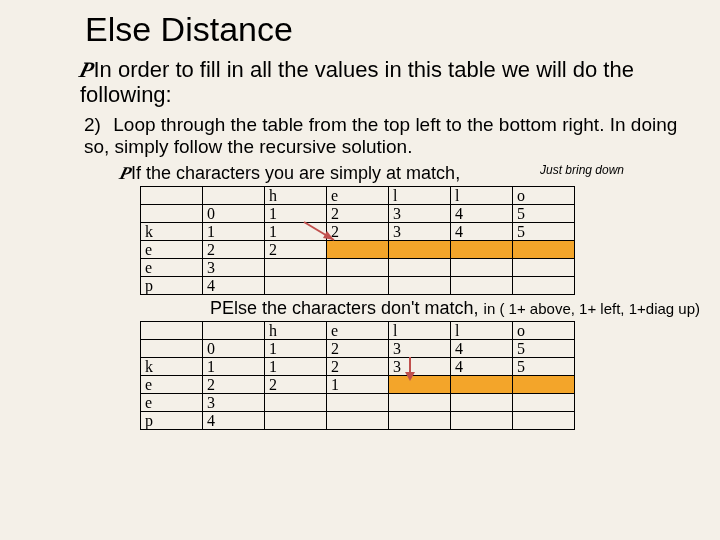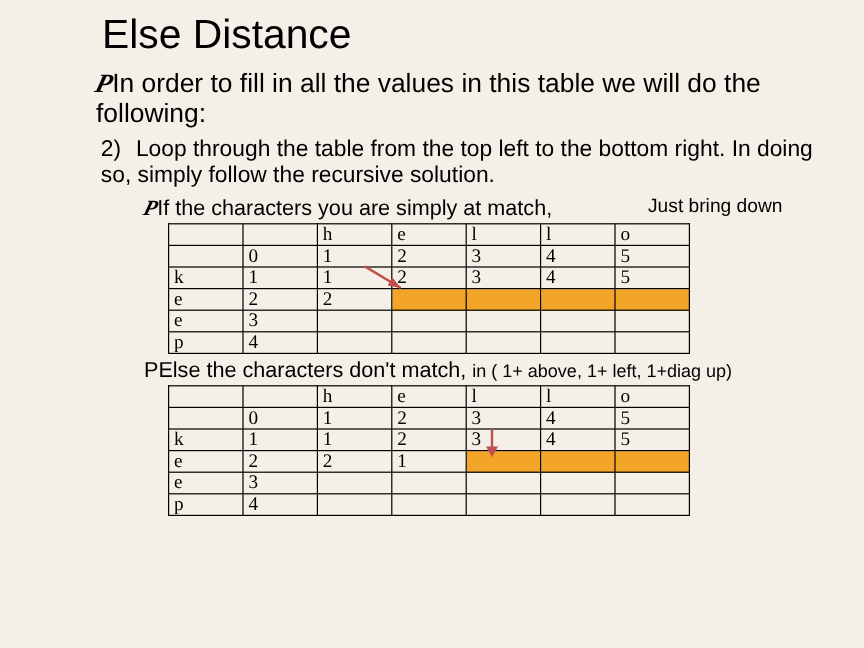--- a/index.html
+++ b/index.html
@@ -58,31 +58,33 @@
     width: 62px;
     height: 17px;
     line-height: 17px;
     padding: 0 4px;
     text-align: left;
     vertical-align: middle;
   }
   .tbl td.hl { background: #f3a52a; }
   .side-note {
     position: absolute;
-    font-size: 16px;
+    font-size: 12px;
     line-height: 1.15;
+    font-style: italic;
   }
   .arrow {
     position: absolute;
     pointer-events: none;
   }
   .else-line {
     font-size: 18px;
     margin-left: 40px;
     margin-top: 2px;
+    text-align: right;
   }
   .else-line .tail { font-size: 15px; }
 </style>
 </head>
 <body>
 
 <div class="title">Else Distance</div>
 
 <div class="intro">
   <span class="swish">P</span><span>In order to fill in all the values in this table we will do the following:</span>

